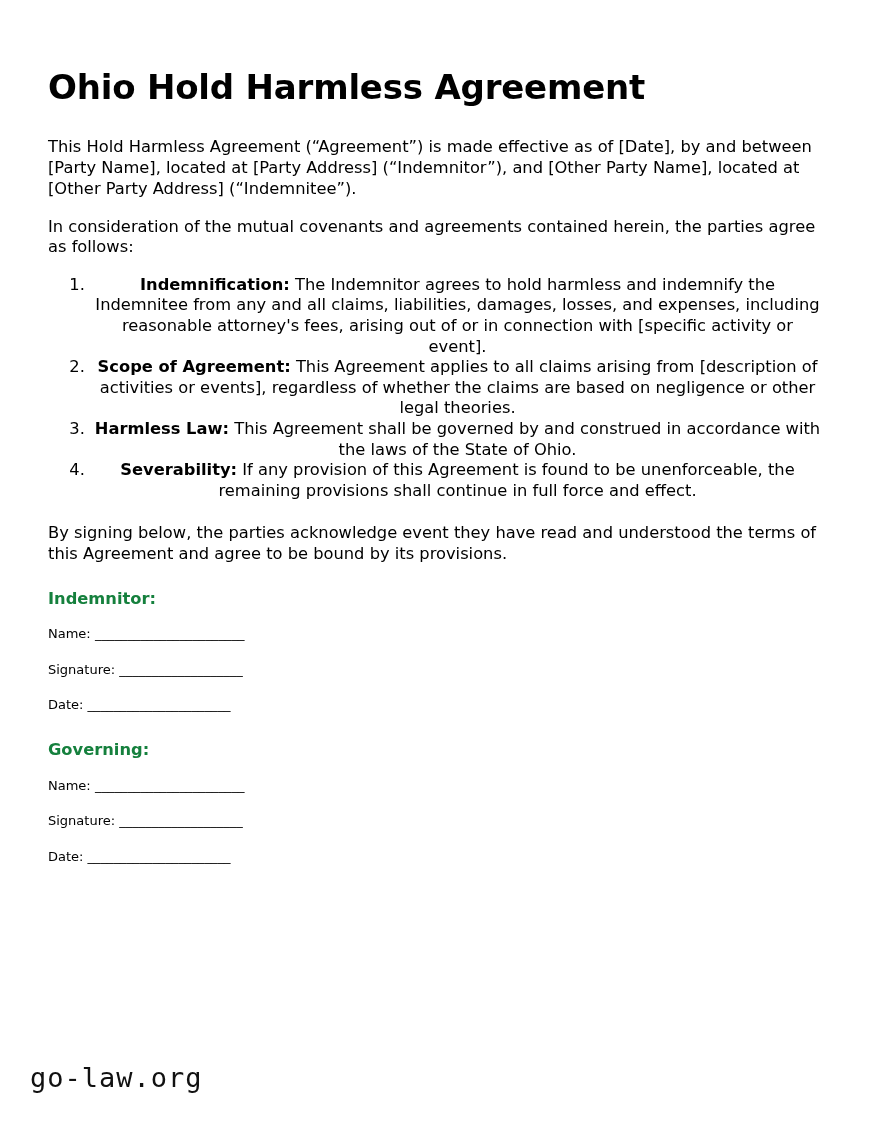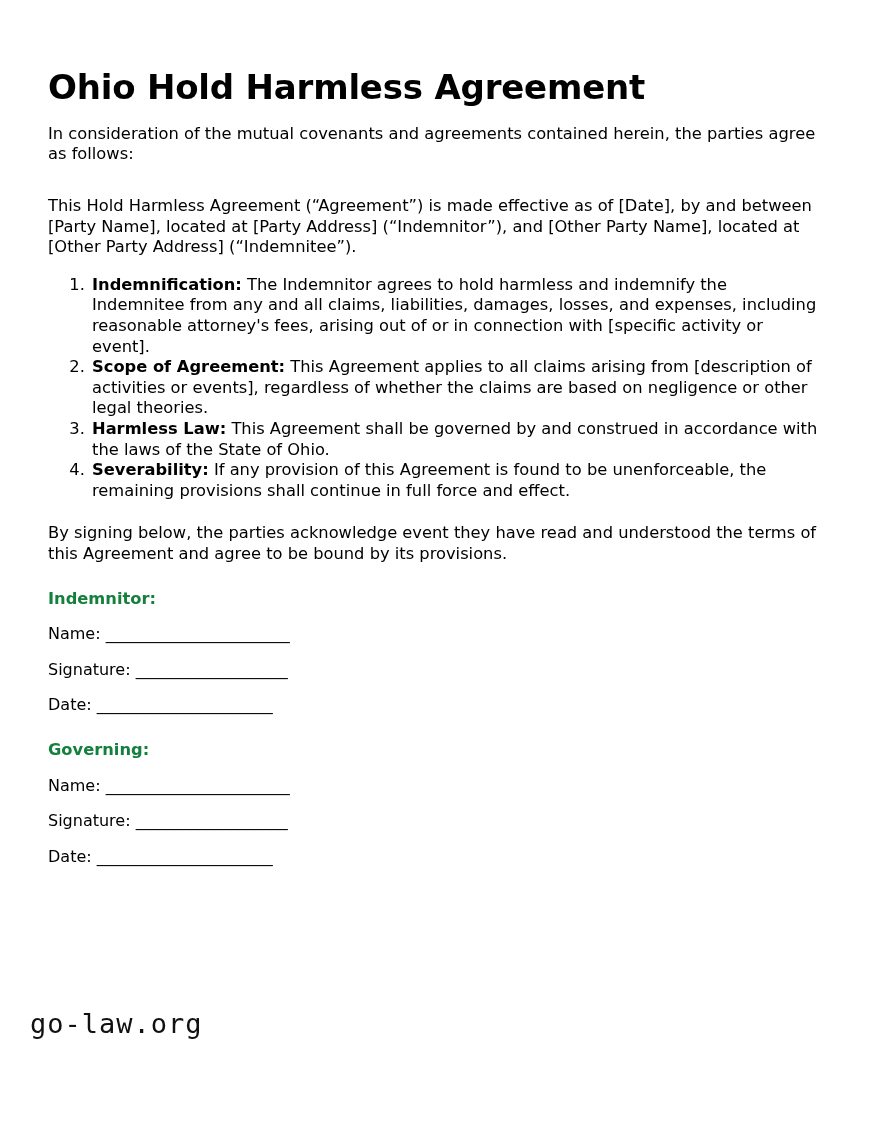--- a/index.html
+++ b/index.html
@@ -54,73 +54,74 @@
   .clause-list {
     margin: 17px 0 0 0;
     padding-left: 42px;
     font-size: 16.3px;
     line-height: 20.6px;
   }
 
   .clause-list li {
     margin: 0;
     padding-left: 2px;
+    text-align: center;
   }
 
   .clause-list li b {
     font-weight: bold;
   }
 
   .para-closing {
     margin-top: 22px;
   }
 
   .sig-heading {
     font-size: 16.3px;
     font-weight: bold;
     line-height: 20.6px;
     margin: 0;
     padding-top: 24px;
     color: #15803d;
   }
 
   .sig-line {
-    font-size: 16px;
+    font-size: 13px;
     line-height: 20.6px;
     margin: 0;
     padding-top: 15px;
     white-space: pre;
     color: #000000;
   }
 
   .sig-rule {
     letter-spacing: 0px;
   }
 
   .watermark {
     position: absolute;
     left: 30px;
-    top: 1008px;
+    top: 1062px;
     font-family: "DejaVu Sans Mono", "Liberation Mono", monospace;
     font-size: 27px;
     letter-spacing: 1px;
     color: #111111;
   }
 </style>
 </head>
 <body>
 
 <div class="page">
   <div class="content">
 
     <h1 class="doc-title">Ohio Hold Harmless Agreement</h1>
 
+    <p class="para para-intro">This Hold Harmless Agreement (“Agreement”) is made effective as of [Date], by and between [Party Name], located at [Party Address] (“Indemnitor”), and [Other Party Name], located at [Other Party Address] (“Indemnitee”).</p>
+
     <p class="para para-consideration">In consideration of the mutual covenants and agreements contained herein, the parties agree as follows:</p>
-
-    <p class="para para-intro">This Hold Harmless Agreement (“Agreement”) is made effective as of [Date], by and between [Party Name], located at [Party Address] (“Indemnitor”), and [Other Party Name], located at [Other Party Address] (“Indemnitee”).</p>
 
     <ol class="clause-list">
       <li>
         <b>Indemnification:</b><span> The Indemnitor agrees to hold harmless and indemnify the Indemnitee from any and all claims, liabilities, damages, losses, and expenses, including reasonable attorney's fees, arising out of or in connection with [specific activity or event].</span>
       </li>
       <li>
         <b>Scope of Agreement:</b><span> This Agreement applies to all claims arising from [description of activities or events], regardless of whether the claims are based on negligence or other legal theories.</span>
       </li>
       <li>
         <b>Harmless Law:</b><span> This Agreement shall be governed by and construed in accordance with the laws of the State of Ohio.</span>

